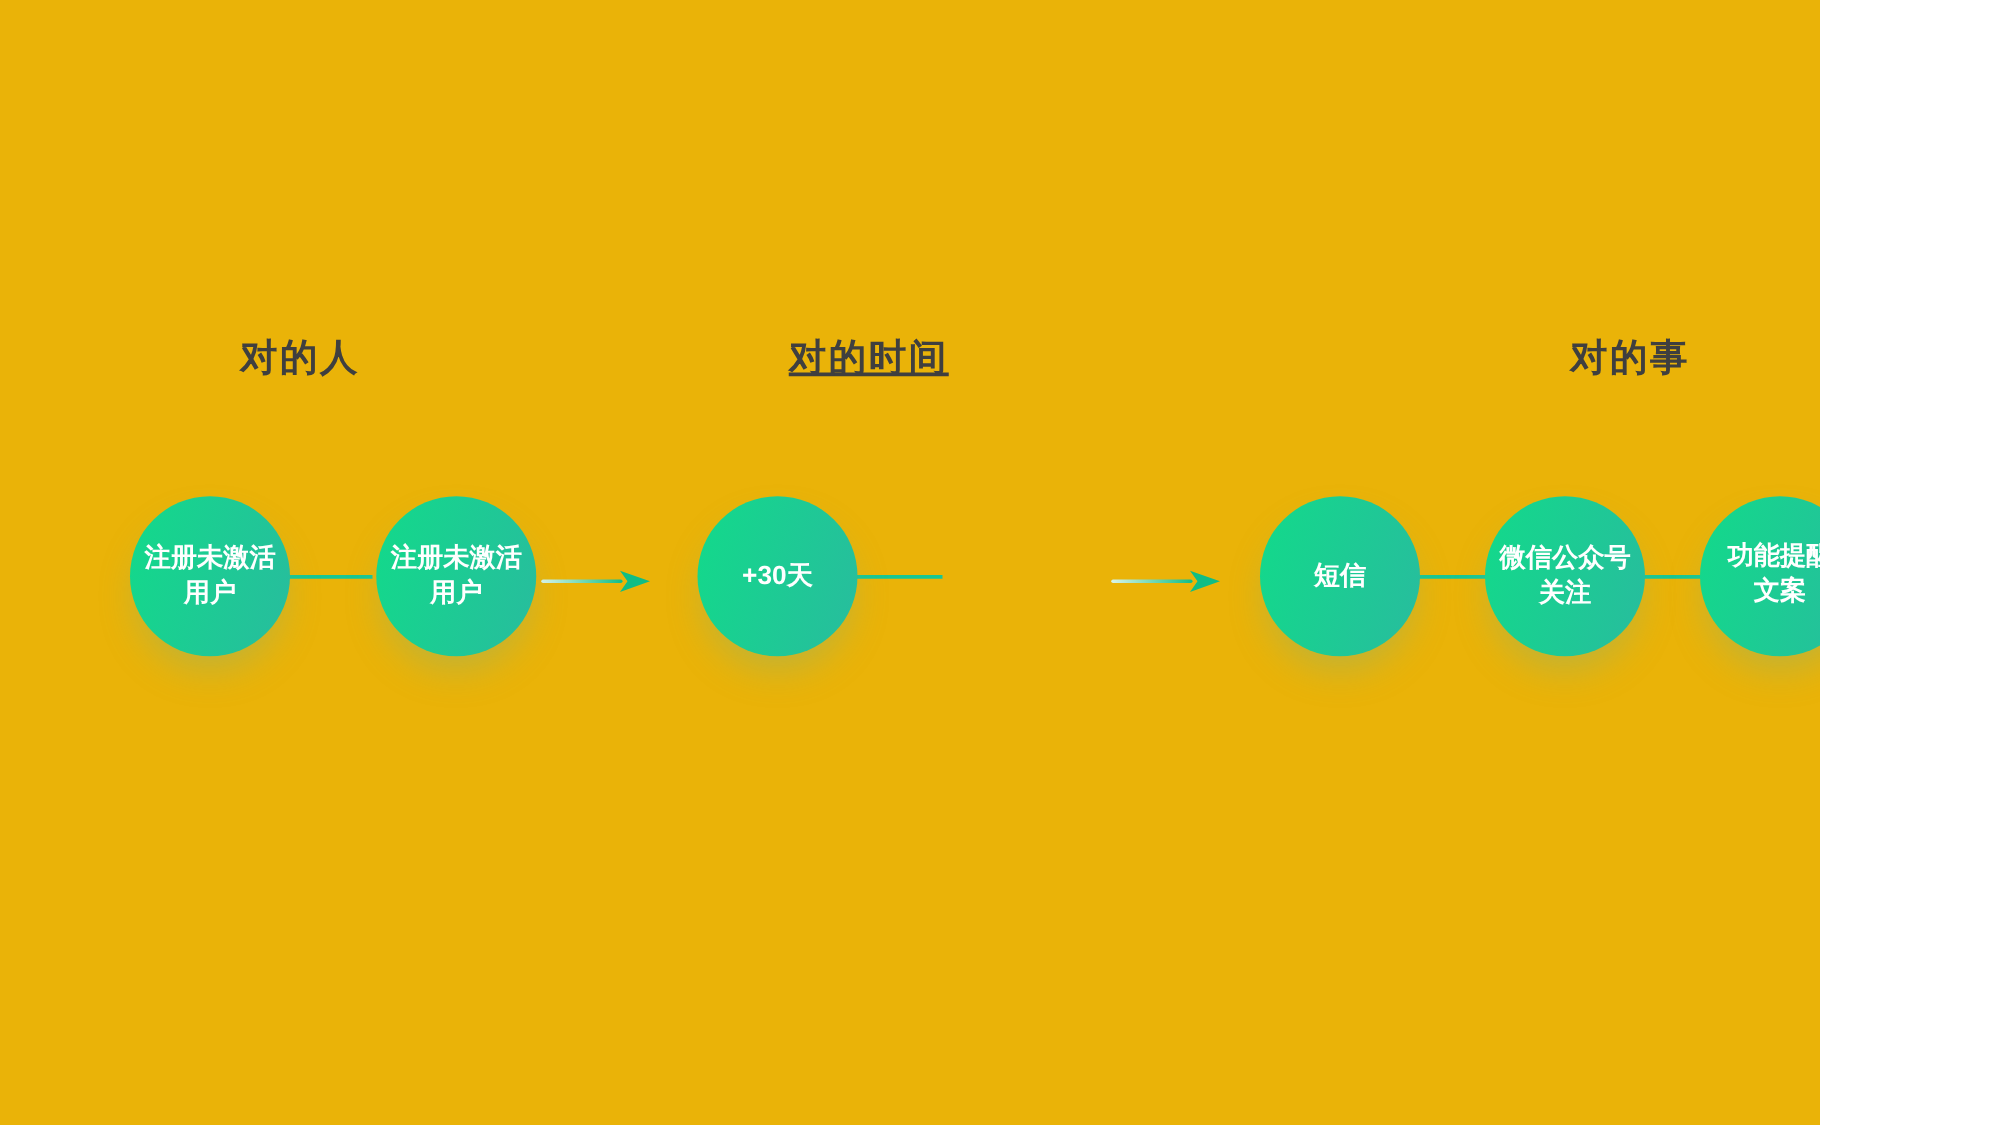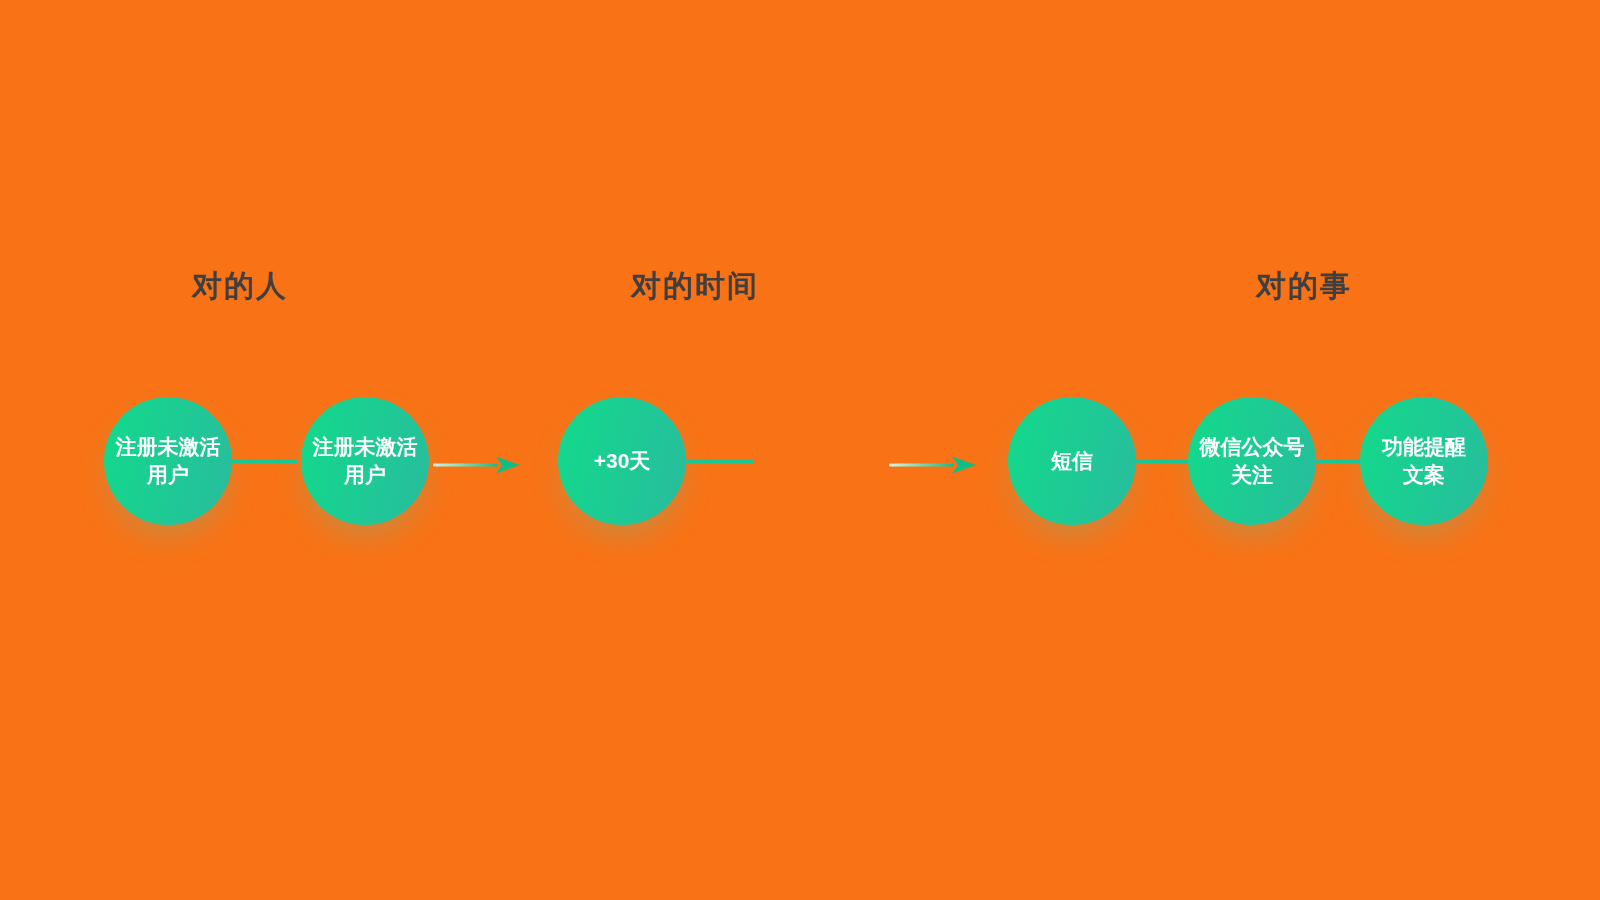--- a/index.html
+++ b/index.html
@@ -2,38 +2,38 @@
 <html><head>
 <meta charset="utf-8">
 <style>
   html, body {
     margin: 0;
     padding: 0;
     background: #ffffff;
   }
   .canvas {
     position: relative;
-    width: 1600px;
+    width: 1456px;
     height: 900px;
-    background: #f97316;
+    background: #eab308;
     overflow: hidden;
     font-family: "Liberation Sans", "DejaVu Sans", sans-serif;
   }
   .group-title {
     position: absolute;
     top: 266px;
     transform: translateX(-50%);
     font-size: 30px;
     font-weight: 700;
     color: #3f3f3f;
     letter-spacing: 2px;
     white-space: nowrap;
   }
   .t1 { left: 240px; }
-  .t2 { left: 695px; }
+  .t2 { left: 695px; text-decoration: underline; }
   .t3 { left: 1304px; }
 
   .node {
     position: absolute;
     top: 397px;
     width: 128px;
     height: 128px;
     border-radius: 50%;
     display: flex;
     align-items: center;
@@ -47,21 +47,21 @@
     background: linear-gradient(105deg, #12da8a 0%, #28bc9e 100%);
     box-shadow: 0 16px 30px -6px rgba(110, 180, 150, 0.35);
     z-index: 2;
   }
   .n1 { left: 104px; }
   .n2 { left: 301px; }
   .n3 { left: 558px; }
   .n4 { left: 745px; }
   .n5 { left: 1008px; }
   .n6 { left: 1188px; }
-  .n7 { left: 1360px; }
+  .n7 { left: 1360px; font-family: Liberation Mono, monospace; }
 
   .link {
     position: absolute;
     top: 460px;
     height: 3px;
     background: #18c795;
     z-index: 1;
   }
   .lk1 { left: 222px;  width: 76px; }
   .lk2 { left: 678px;  width: 76px; }

